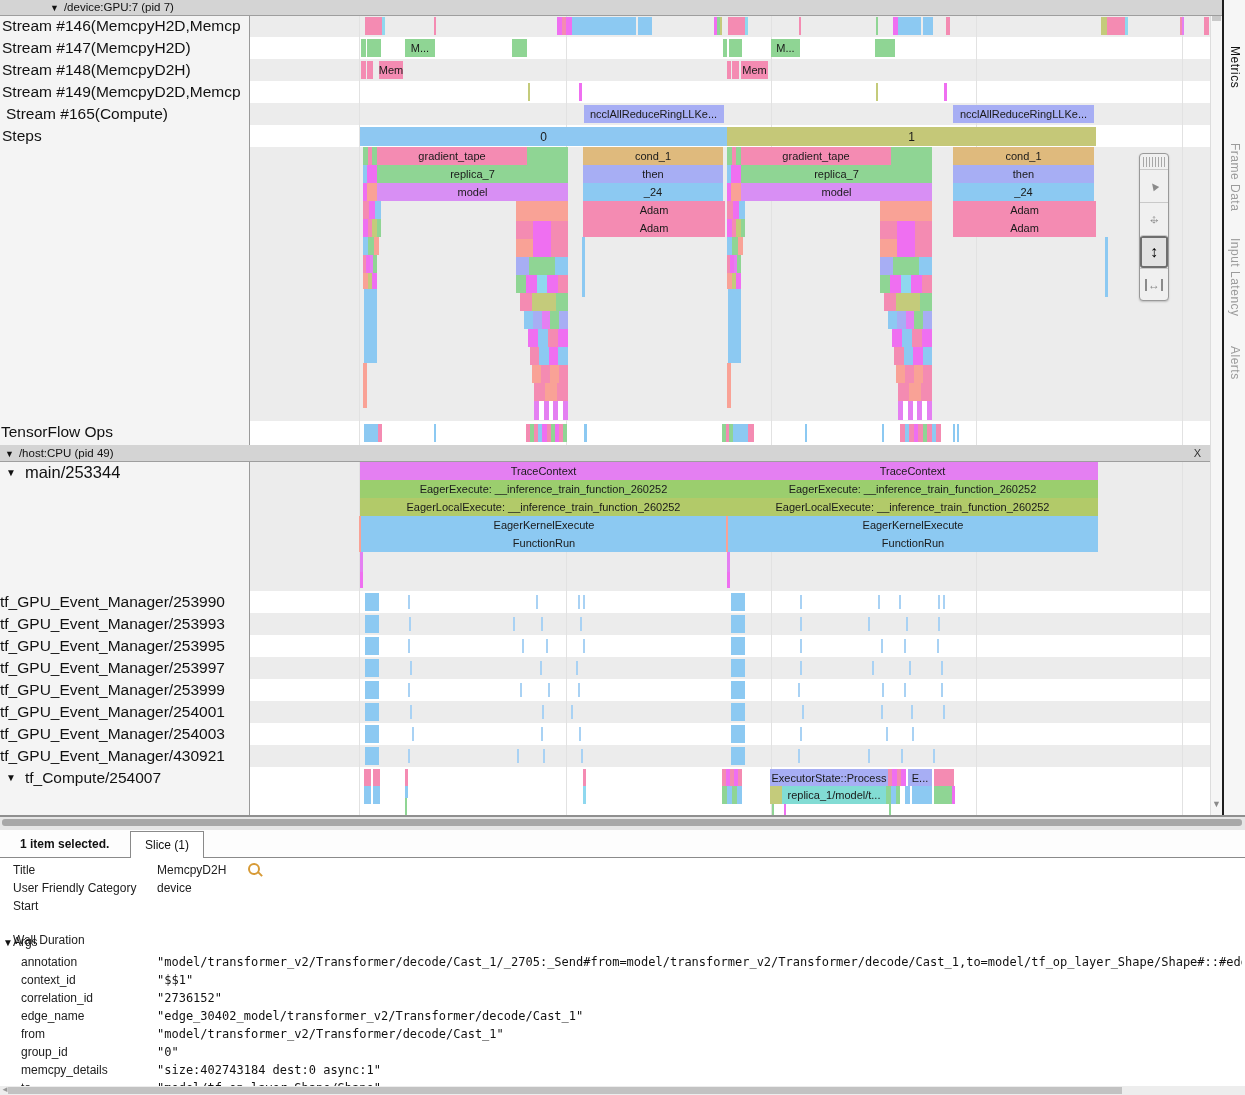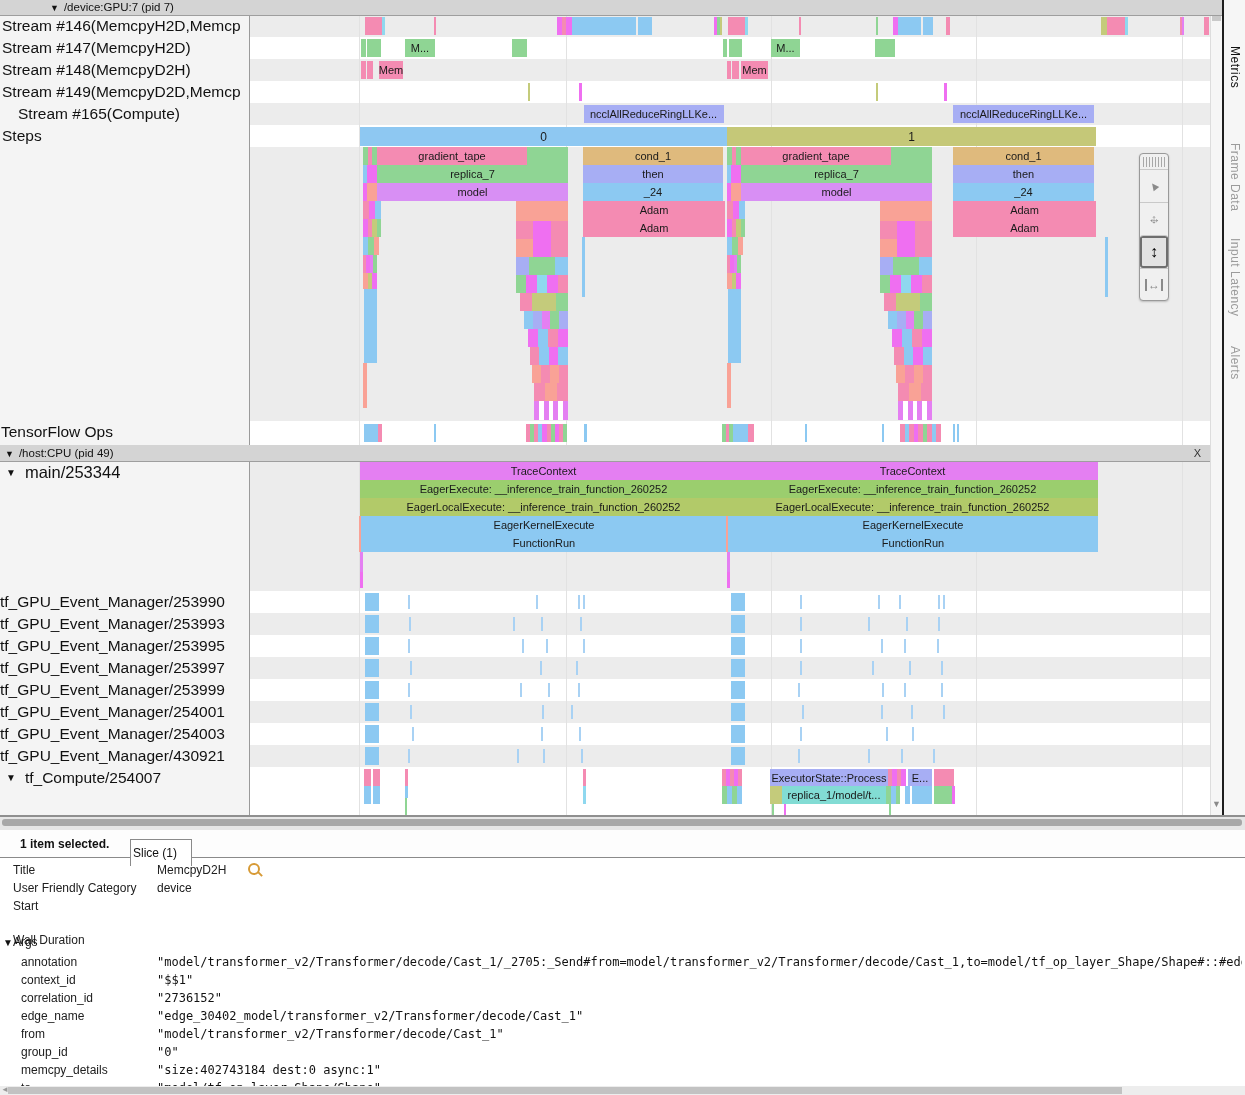--- a/index.html
+++ b/index.html
@@ -18,22 +18,22 @@
   #vscroll .thumb{position:absolute;left:1px;top:1px;width:9px;height:20px;background:#c9c9c9;}
   #vscroll .down{position:absolute;left:1px;top:799px;font-size:9px;color:#8a8a8a;}
   #sidebar{position:absolute;left:1222px;top:0;width:23px;height:815px;background:#f6f6f6;
     border-left:2px solid #1e1e1e;box-sizing:border-box;z-index:6;}
   #splitter{position:absolute;left:0;top:815px;width:1245px;height:15px;
     background:linear-gradient(#8f8f8f 0 2px,#e6e6e6 2px 100%);z-index:7;}
   #splitter .bar{position:absolute;left:2px;top:4px;width:1240px;height:7px;background:#a8a8a8;border-radius:3px;}
   #details{position:absolute;left:0;top:830px;width:1245px;height:265px;background:#fff;z-index:7;}
   #tabbar{position:absolute;left:0;top:0;width:1245px;height:28px;background:#fdfdfd;border-bottom:1px solid #8a8a8a;box-sizing:border-box;}
   #tabbar .summary{position:absolute;left:20px;top:7px;font-size:12px;font-weight:bold;color:#111;}
-  #tabbar .tab{position:absolute;left:130px;top:9px;height:27px;box-sizing:border-box;background:#fff;
-    border:1px solid #8a8a8a;border-bottom:none;padding:6px 14px 0 2px;font-size:12px;color:#111;}
+  #tabbar .tab{position:absolute;left:130px;top:1px;height:27px;box-sizing:border-box;background:#fff;
+    border:1px solid #8a8a8a;border-bottom:none;padding:6px 14px 0 14px;font-size:12px;color:#111;}
   #hscroll{position:absolute;left:0;top:1086px;width:1245px;height:9px;background:#ededed;z-index:9;}
   #hscroll .thumb{position:absolute;left:8px;top:1px;width:1114px;height:7px;background:#c2c2c2;}
   #hscroll .left{position:absolute;left:1px;top:-1px;font-size:8px;color:#999;}
 </style>
 </head>
 <body>
 
 <div id="trace">
   <div id="gpu-header" class="sec-header">
     <span class="tri">▼</span><span>/device:GPU:7 (pid 7)</span>
@@ -77,21 +77,21 @@
     <div style="position: absolute; left: 250px; top: 745px; width: 960px; height: 22px; background: rgb(236, 236, 236);"></div>
     <div style="position: absolute; left: 359px; top: 15px; width: 1px; height: 800px; background: rgb(226, 226, 226);"></div>
     <div style="position: absolute; left: 566px; top: 15px; width: 1px; height: 800px; background: rgb(226, 226, 226);"></div>
     <div style="position: absolute; left: 771px; top: 15px; width: 1px; height: 800px; background: rgb(226, 226, 226);"></div>
     <div style="position: absolute; left: 976px; top: 15px; width: 1px; height: 800px; background: rgb(226, 226, 226);"></div>
     <div style="position: absolute; left: 1182px; top: 15px; width: 1px; height: 800px; background: rgb(226, 226, 226);"></div>
     <div style="position: absolute; left: 0px; top: 17px; width: 248px; height: 22px; overflow: hidden; white-space: nowrap; font-size: 15.5px; color: rgb(17, 17, 17); padding-left: 2px;">Stream #146(MemcpyH2D,Memcp</div>
     <div style="position: absolute; left: 0px; top: 39px; width: 248px; height: 22px; overflow: hidden; white-space: nowrap; font-size: 15.5px; color: rgb(17, 17, 17); padding-left: 2px;">Stream #147(MemcpyH2D)</div>
     <div style="position: absolute; left: 0px; top: 61px; width: 248px; height: 22px; overflow: hidden; white-space: nowrap; font-size: 15.5px; color: rgb(17, 17, 17); padding-left: 2px;">Stream #148(MemcpyD2H)</div>
     <div style="position: absolute; left: 0px; top: 83px; width: 248px; height: 22px; overflow: hidden; white-space: nowrap; font-size: 15.5px; color: rgb(17, 17, 17); padding-left: 2px;">Stream #149(MemcpyD2D,Memcp</div>
-    <div style="position: absolute; left: 0px; top: 105px; width: 248px; height: 22px; overflow: hidden; white-space: nowrap; font-size: 15.5px; color: rgb(17, 17, 17); padding-left: 18px;">Stream #165(Compute)</div>
+    <div style="position: absolute; left: 0px; top: 105px; width: 248px; height: 22px; overflow: hidden; white-space: nowrap; font-size: 15.5px; color: rgb(17, 17, 17); padding-left: 6px;">Stream #165(Compute)</div>
     <div style="position: absolute; left: 0px; top: 127px; width: 248px; height: 22px; overflow: hidden; white-space: nowrap; font-size: 15.5px; color: rgb(17, 17, 17); padding-left: 2px;">Steps</div>
     <div style="position: absolute; left: 0px; top: 423px; width: 248px; height: 22px; overflow: hidden; white-space: nowrap; font-size: 15.5px; color: rgb(17, 17, 17); padding-left: 1px;">TensorFlow Ops</div>
     <div style="position: absolute; left: 0px; top: 463px; width: 248px; height: 22px; overflow: hidden; white-space: nowrap; font-size: 16.5px; color: rgb(17, 17, 17);"><span style="font-size: 10px; vertical-align: 2px; margin: 0px 9px 0px 6px;">▼</span><span>main/253344</span></div>
     <div style="position: absolute; left: 0px; top: 593px; width: 248px; height: 22px; overflow: hidden; white-space: nowrap; font-size: 15.5px; color: rgb(17, 17, 17); padding-left: 0px;">tf_GPU_Event_Manager/253990</div>
     <div style="position: absolute; left: 0px; top: 615px; width: 248px; height: 22px; overflow: hidden; white-space: nowrap; font-size: 15.5px; color: rgb(17, 17, 17); padding-left: 0px;">tf_GPU_Event_Manager/253993</div>
     <div style="position: absolute; left: 0px; top: 637px; width: 248px; height: 22px; overflow: hidden; white-space: nowrap; font-size: 15.5px; color: rgb(17, 17, 17); padding-left: 0px;">tf_GPU_Event_Manager/253995</div>
     <div style="position: absolute; left: 0px; top: 659px; width: 248px; height: 22px; overflow: hidden; white-space: nowrap; font-size: 15.5px; color: rgb(17, 17, 17); padding-left: 0px;">tf_GPU_Event_Manager/253997</div>
     <div style="position: absolute; left: 0px; top: 681px; width: 248px; height: 22px; overflow: hidden; white-space: nowrap; font-size: 15.5px; color: rgb(17, 17, 17); padding-left: 0px;">tf_GPU_Event_Manager/253999</div>
     <div style="position: absolute; left: 0px; top: 703px; width: 248px; height: 22px; overflow: hidden; white-space: nowrap; font-size: 15.5px; color: rgb(17, 17, 17); padding-left: 0px;">tf_GPU_Event_Manager/254001</div>
     <div style="position: absolute; left: 0px; top: 725px; width: 248px; height: 22px; overflow: hidden; white-space: nowrap; font-size: 15.5px; color: rgb(17, 17, 17); padding-left: 0px;">tf_GPU_Event_Manager/254003</div>

